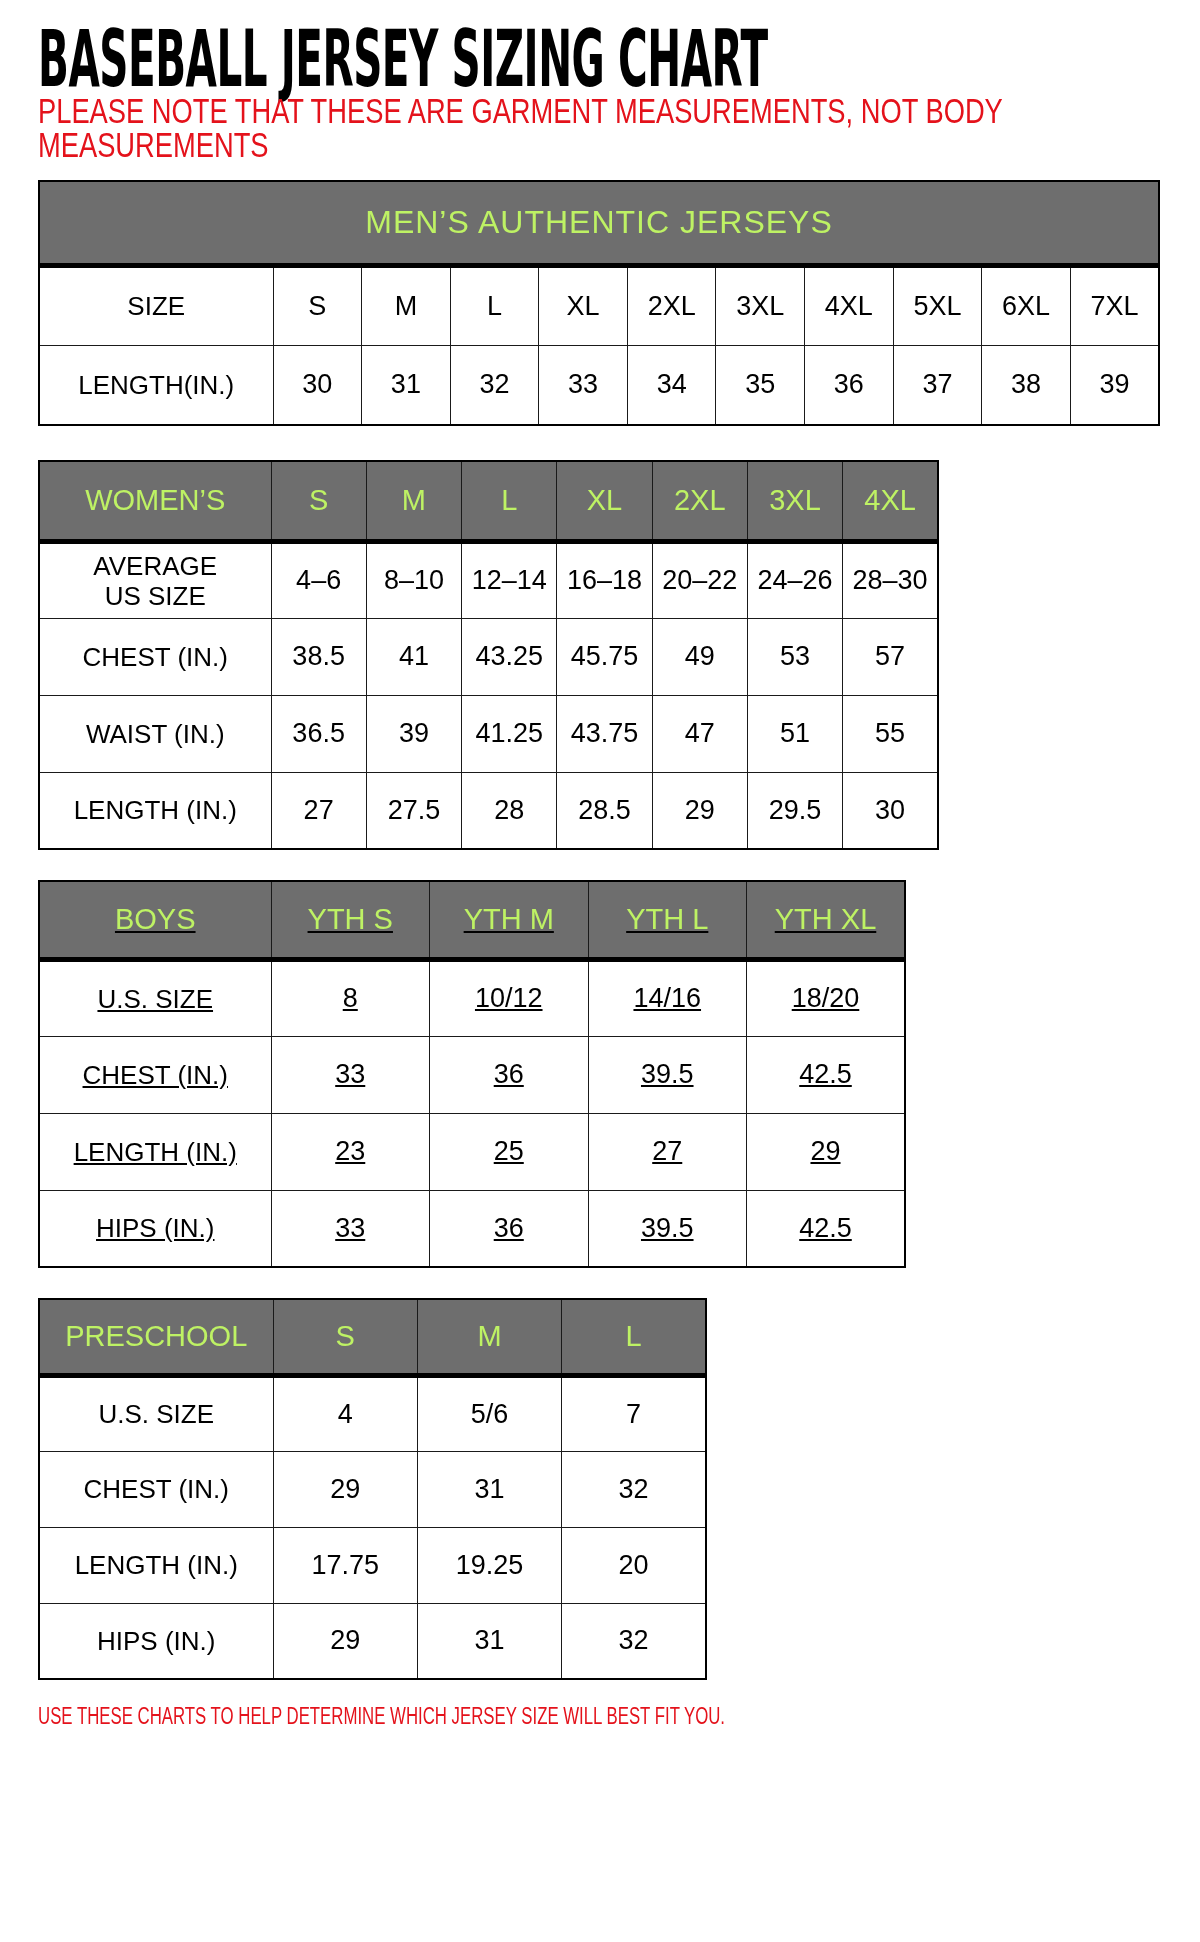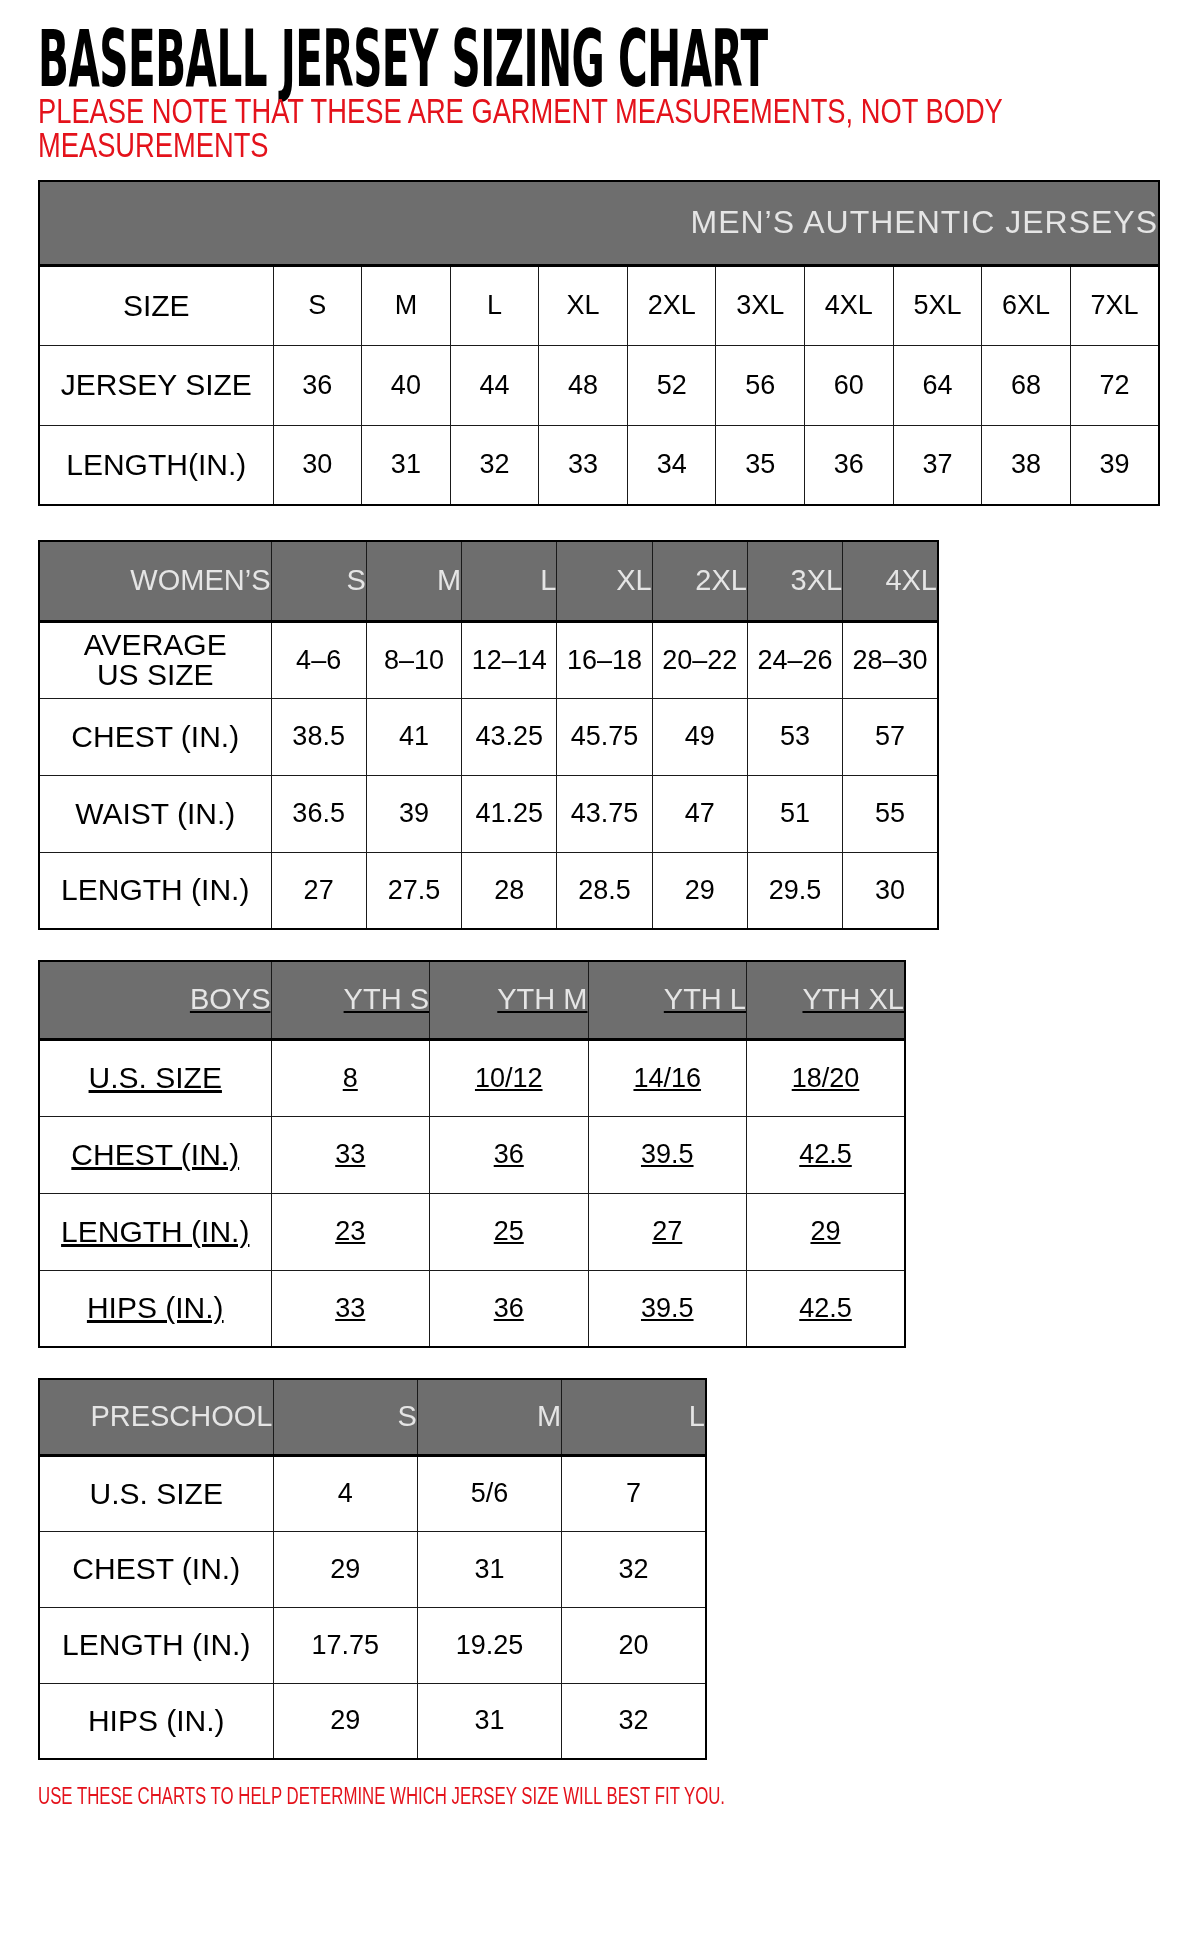--- a/index.html
+++ b/index.html
@@ -42,33 +42,32 @@
   }
   .size-table th,.size-table td{
     border:1px solid var(--border);
     text-align:center;
     vertical-align:middle;
     padding:0;
     overflow:hidden;
   }
   .size-table thead th{
     background:var(--gray);
-    color:#e5e5e5;
+    color:#bef264;
     font-weight:normal;
     font-size:29px;
-    border-bottom:3px solid #000000;
-    text-align:right;
+    border-bottom:5px solid #000000;
   }
   .size-table thead th.banner{
     font-size:32px;
     letter-spacing:1px;
   }
   .size-table tbody td{font-size:27px;}
   .size-table tbody td.row-label{
-    font-size:30px;
+    font-size:26px;
     white-space:pre-line;
     line-height:30px;
     margin-left:12px;
   }
 
   .t-mens{width:1122px;margin-top:18px;}
   .t-mens col.label-col{width:234px;}
   .t-mens thead tr{height:84px;}
   .t-mens tbody tr{height:80px;}
 
@@ -136,33 +135,20 @@
             <td class="value">L</td>
             <td class="value">XL</td>
             <td class="value">2XL</td>
             <td class="value">3XL</td>
             <td class="value">4XL</td>
             <td class="value">5XL</td>
             <td class="value">6XL</td>
             <td class="value">7XL</td>
           </tr>
           <tr>
-            <td class="row-label">JERSEY SIZE</td>
-            <td class="value">36</td>
-            <td class="value">40</td>
-            <td class="value">44</td>
-            <td class="value">48</td>
-            <td class="value">52</td>
-            <td class="value">56</td>
-            <td class="value">60</td>
-            <td class="value">64</td>
-            <td class="value">68</td>
-            <td class="value">72</td>
-          </tr>
-          <tr>
             <td class="row-label">LENGTH(IN.)</td>
             <td class="value">30</td>
             <td class="value">31</td>
             <td class="value">32</td>
             <td class="value">33</td>
             <td class="value">34</td>
             <td class="value">35</td>
             <td class="value">36</td>
             <td class="value">37</td>
             <td class="value">38</td>

